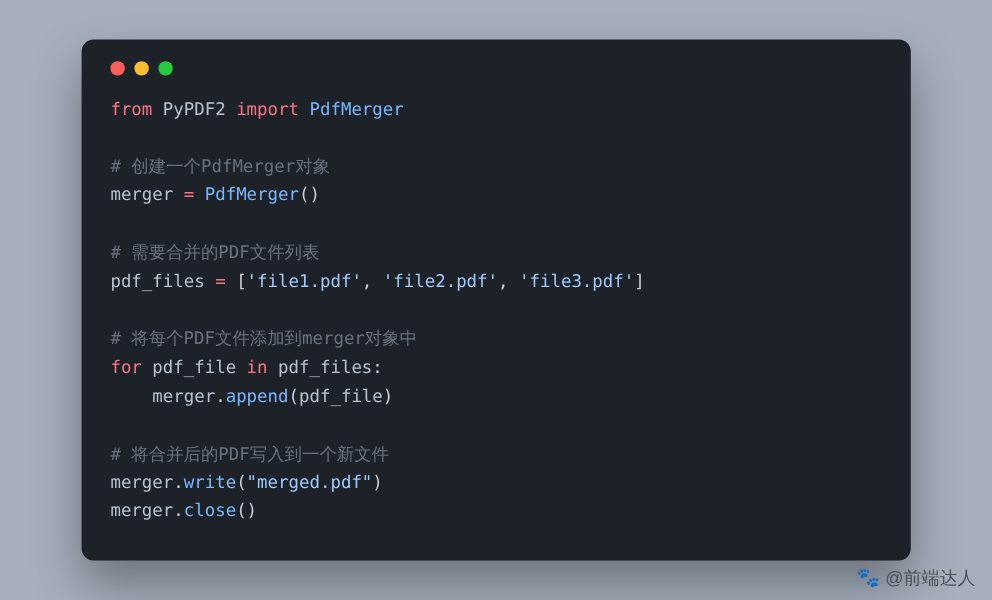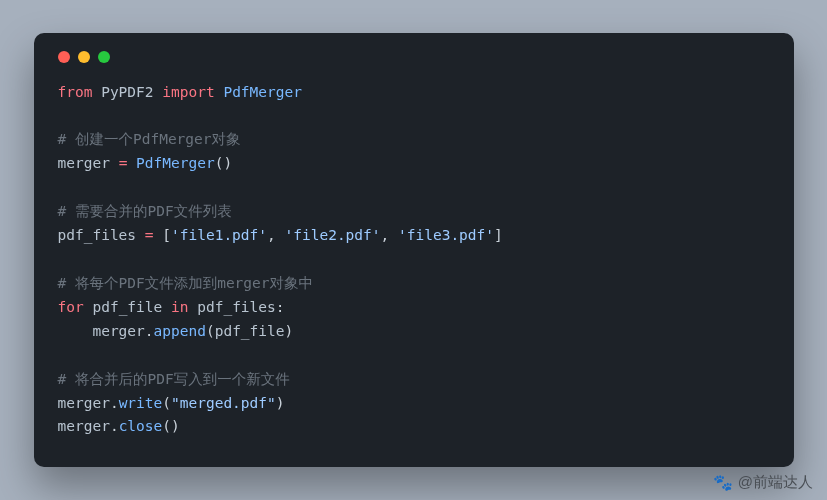--- a/index.html
+++ b/index.html
@@ -7,21 +7,21 @@
     width: 827px;
     height: 500px;
     background: #a6b0bd;
     display: flex;
     align-items: center;
     justify-content: center;
     font-family: "SF Mono", "Monaco", "Menlo", "Consolas", monospace;
     position: relative;
   }
   .window {
-    width: 760px;
+    width: 691px;
     background: #1d2228;
     border-radius: 10px;
     box-shadow: 0 20px 40px rgba(0,0,0,0.35);
     padding: 18px 24px 28px 24px;
   }
   .traffic-lights {
     display: flex;
     gap: 8px;
     margin-bottom: 18px;
   }

